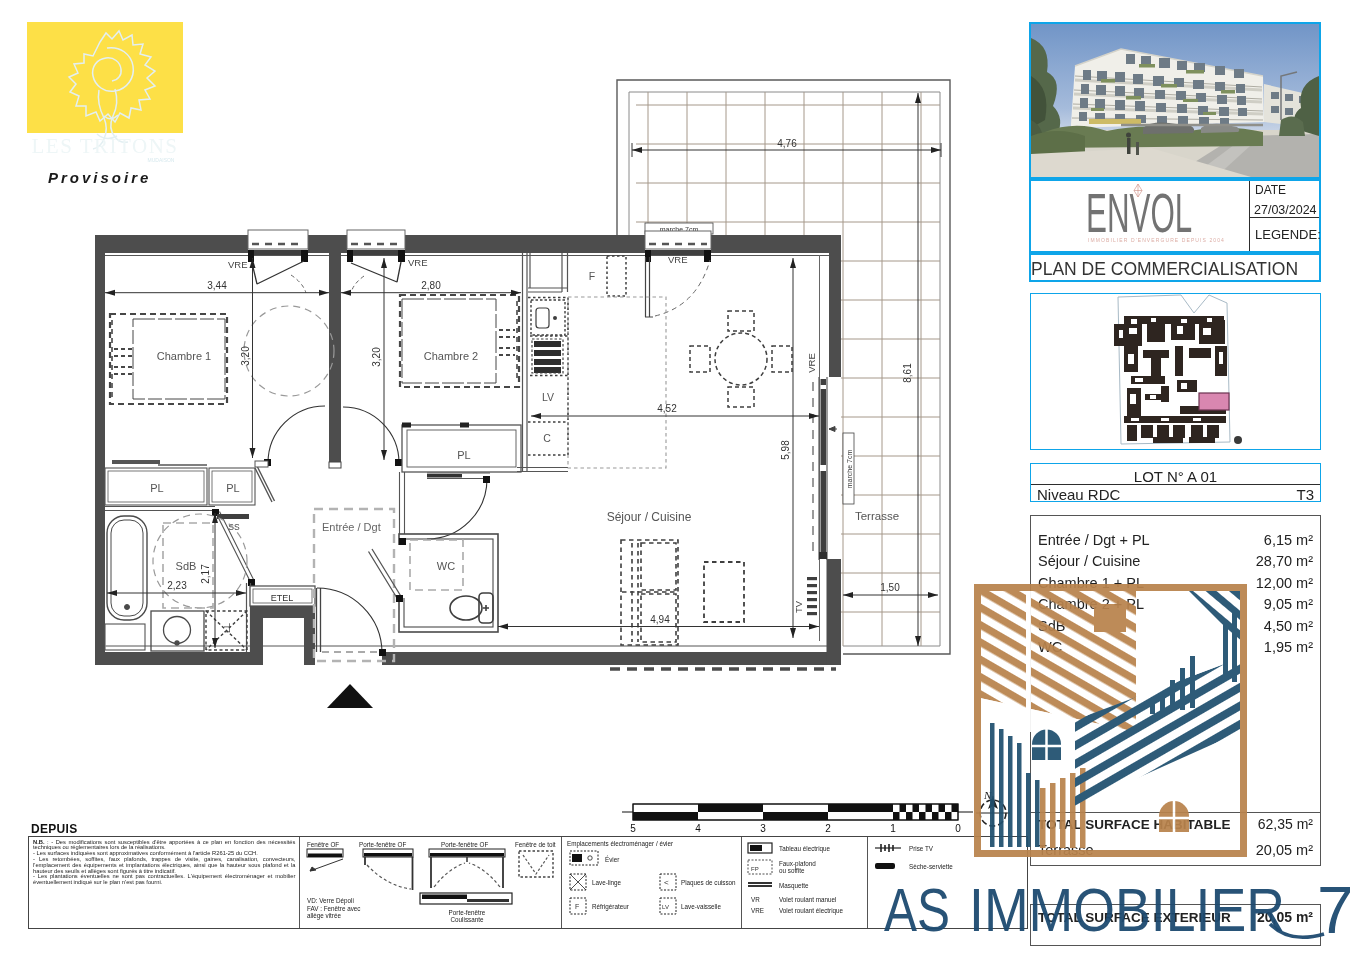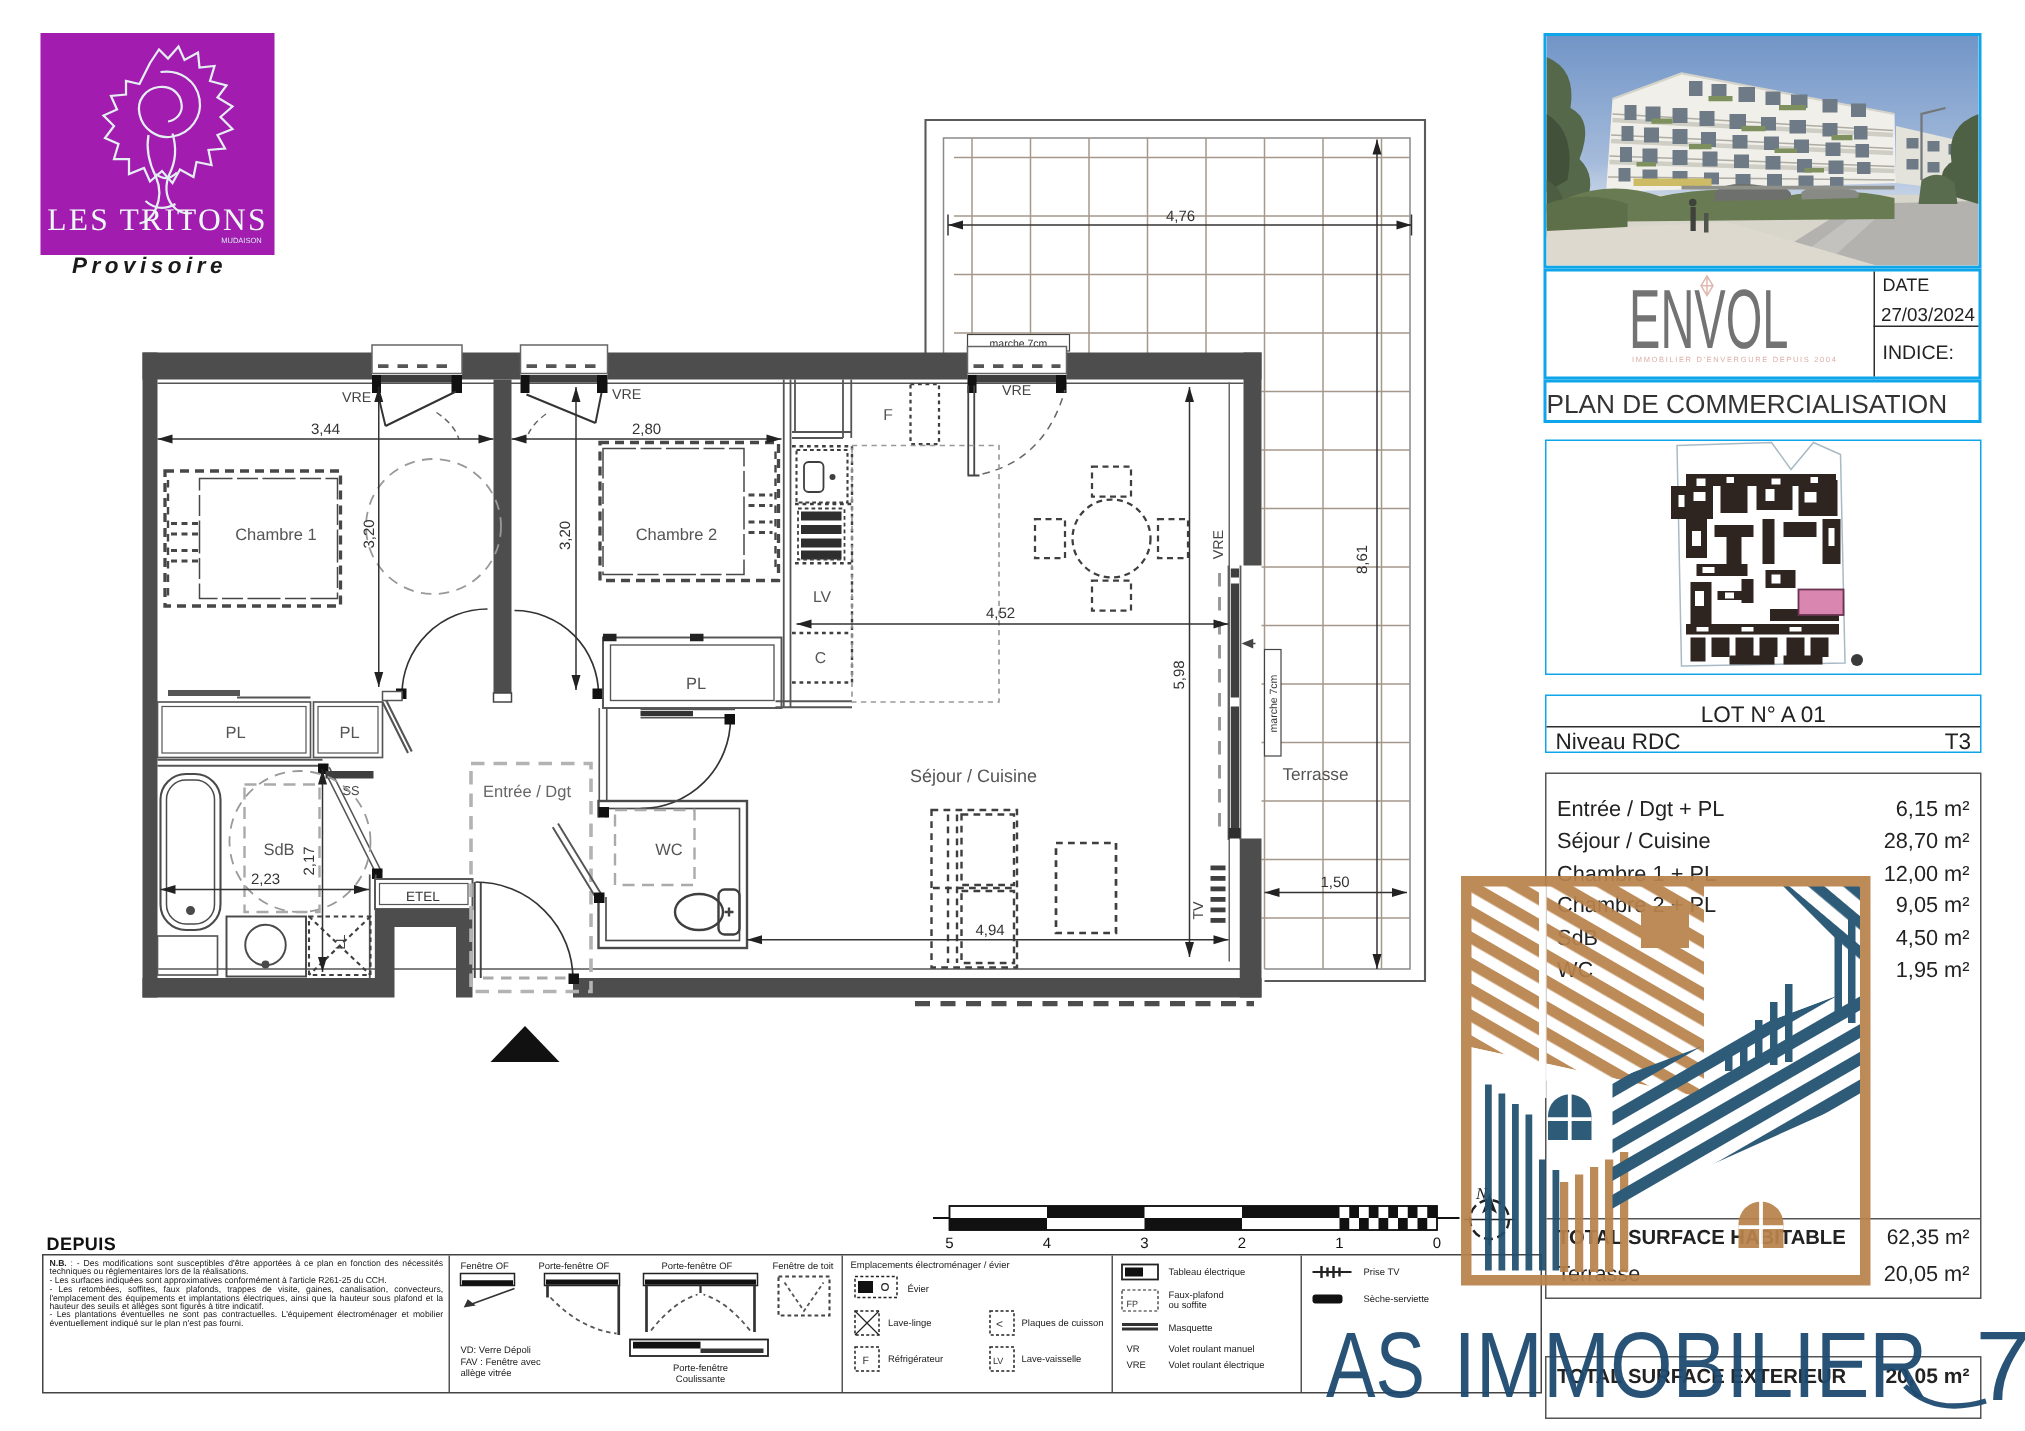--- a/index.html
+++ b/index.html
@@ -3,21 +3,21 @@
 <meta charset="utf-8">
 <style>
   html,body{margin:0;padding:0;background:#fff}
   body{width:1350px;height:954px;position:relative;font-family:"Liberation Sans",sans-serif;overflow:hidden;-webkit-font-smoothing:antialiased}
   .abs{position:absolute}
   .bx{position:absolute;border:2px solid #0ea5e9;box-sizing:border-box}
 </style>
 </head>
 <body>
 
-<div class="abs" style="left:27px;top:22px;width:156px;height:148px;background:#a21caf">
+<div class="abs" style="left:27px;top:22px;width:156px;height:111px;background:#fde047">
 
   <svg width="156" height="147" viewBox="0 0 156 147" style="position:absolute;left:0;top:0">
     <g fill="none" stroke="#e3eff2" stroke-width="1.5">
       <path d="M73 20 l6 -9 6 6 7 -8 4 9 9 -5 1 10 10 -1 -3 10 11 3 -6 8 10 6 -8 7 8 8 -10 4 5 9 -11 1 2 10 -10 -2 -2 10 -9 -5 -5 9 -7 -8 -8 7 -4 -9 -10 4 0 -10 -10 0 3 -10 -9 -4 6 -8 -7 -7 9 -4 -4 -9 10 -1 0 -9 9 2z"></path>
       <path d="M80 26 c13 -2 24 6 26 18 2 12 -6 23 -18 25 -10 2 -20 -5 -22 -15 -2 -9 4 -17 13 -18 8 -1 14 4 15 11 1 6 -3 11 -9 12"></path>
       <path d="M72 68 c-2 11 1 20 5 28 3 7 3 14 0 21 -2 5 -6 9 -11 10"></path>
       <path d="M88 67 c3 10 2 19 -2 27 -3 7 -3 15 2 21 3 4 8 6 13 5"></path>
       <path d="M77 94 q7 6 14 -1"></path>
       <path d="M70 112 q9 8 20 2"></path>
     </g>
@@ -531,21 +531,21 @@
 
   <svg class="abs" style="left:101px;top:2px" width="12" height="16" viewBox="0 0 12 16">
       <path d="M6 1 L10 7.5 L6 14 L2 7.5 Z M6 1 V14 M2 7.5 H10" stroke="#cf9288" stroke-width="1" fill="none" opacity="0.65"></path>
     </svg>
 
   <div class="abs" style="left:57px;top:56px;font-size:5px;color:#dcaca4;letter-spacing:1.1px">IMMOBILIER D'ENVERGURE DEPUIS 2004</div>
   <div class="abs" style="left:218px;top:0;width:1px;height:70px;background:#2d2d2d"></div>
   <div class="abs" style="left:224px;top:2px;font-size:12px;color:#222">DATE</div>
   <div class="abs" style="left:223px;top:22px;font-size:12.5px;color:#222">27/03/2024</div>
   <div class="abs" style="left:218px;top:36px;width:70px;height:1px;background:#2d2d2d"></div>
-  <div class="abs" style="left:224px;top:46px;font-size:13px;color:#222">INDICE:</div>
+  <div class="abs" style="left:224px;top:46px;font-size:13px;color:#222">LEGENDE:</div>
 </div>
 
 <div class="bx" style="left:1029px;top:253px;width:292px;height:29px">
   <div style="font-size:17.5px;color:#333;margin-top:4px">PLAN DE COMMERCIALISATION</div>
 </div>
 
 <div class="bx" style="left:1030px;top:293px;width:291px;height:157px;border-width:1px">
   <svg width="289" height="155" viewBox="0 0 289 155">
 
     <path d="M87 3 L150 1 L163 19 L178 1 L196 9 L199 148 L90 150 Z" fill="none" stroke="#a8bac6" stroke-width="1"></path>

